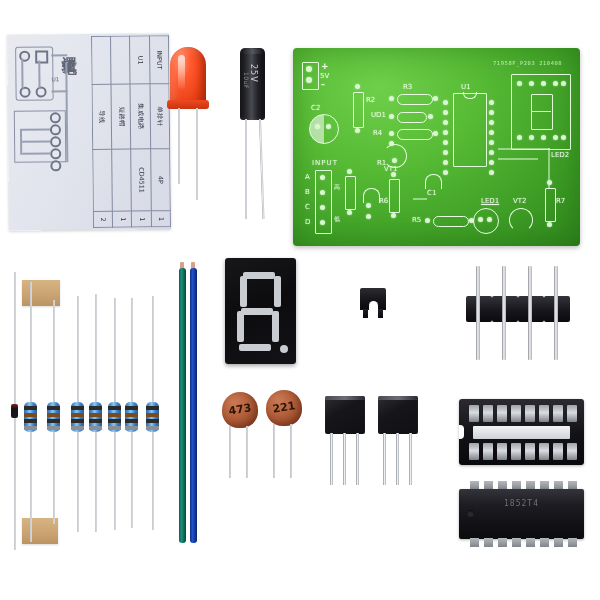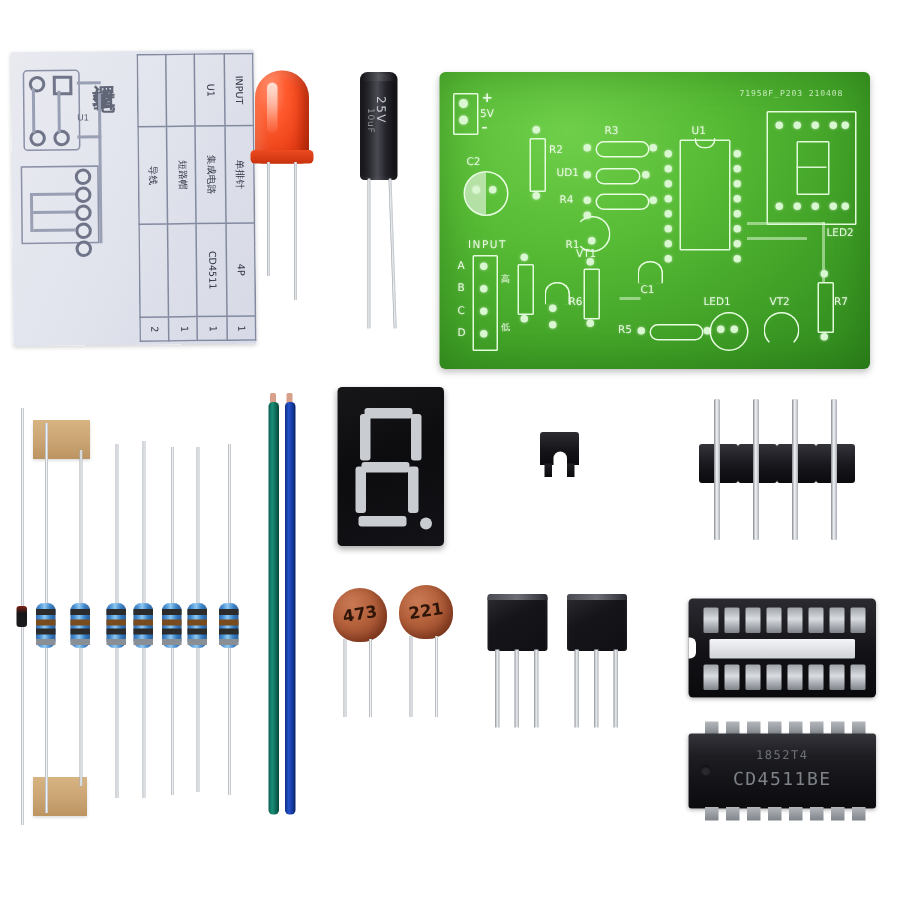--- a/index.html
+++ b/index.html
@@ -367,21 +367,21 @@
 
     <div class="abs" style="left:132px;top:126px;width:15px;height:14px;border:1.4px solid #e8fde2;border-bottom:none;border-radius:8px 8px 0 0;"></div>
     <div class="silk" style="left:134px;top:142px;">C1</div>
 
     <div class="silk" style="left:119px;top:169px;">R5</div>
     <div class="res-silk" style="left:140px;top:168px;width:34px;"></div>
     <div class="sp" style="left:132px;top:170px;width:5px;height:5px;"></div>
     <div class="sp" style="left:176px;top:170px;width:5px;height:5px;"></div>
 
     <div class="abs" style="left:180px;top:160px;width:24px;height:24px;border:1.5px solid #e8fde2;border-radius:50%;"></div>
-    <div class="silk" style="left:176px;top:150px;">LED1</div>
+    <div class="silk" style="left:188px;top:150px;text-decoration:underline;">LED1</div>
     <div class="sp" style="left:185px;top:169px;width:5px;height:5px;"></div>
     <div class="sp" style="left:194px;top:169px;width:5px;height:5px;"></div>
 
     <div class="abs" style="left:216px;top:160px;width:22px;height:22px;border:1.5px solid #e8fde2;border-radius:50% 50% 12px 12px;border-bottom-color:transparent;"></div>
     <div class="silk" style="left:220px;top:150px;">VT2</div>
 
     <div class="sbox" style="left:252px;top:140px;width:9px;height:32px;"></div>
     <div class="silk" style="left:263px;top:150px;">R7</div>
     <div class="sp" style="left:254px;top:132px;width:5px;height:5px;"></div>
     <div class="sp" style="left:254px;top:174px;width:5px;height:5px;"></div>
@@ -562,21 +562,20 @@
     <div class="abs dip-leg" style="left:484px;top:481px;"></div>
     <div class="abs dip-leg" style="left:498px;top:481px;"></div>
     <div class="abs dip-leg" style="left:512px;top:481px;"></div>
     <div class="abs dip-leg" style="left:526px;top:481px;"></div>
     <div class="abs dip-leg" style="left:540px;top:481px;"></div>
     <div class="abs dip-leg" style="left:554px;top:481px;"></div>
     <div class="abs dip-leg" style="left:568px;top:481px;"></div>
     <div class="dip">
       <div class="dip-dot"></div>
       <div class="dip-txt" style="top:10px;font-size:8px;">1852T4</div>
-      <div class="dip-txt" style="top:23px;font-size:12px;color:#7d8188;">CD4511BE</div>
     </div>
     <div class="abs dip-leg" style="left:470px;top:538px;"></div>
     <div class="abs dip-leg" style="left:484px;top:538px;"></div>
     <div class="abs dip-leg" style="left:498px;top:538px;"></div>
     <div class="abs dip-leg" style="left:512px;top:538px;"></div>
     <div class="abs dip-leg" style="left:526px;top:538px;"></div>
     <div class="abs dip-leg" style="left:540px;top:538px;"></div>
     <div class="abs dip-leg" style="left:554px;top:538px;"></div>
     <div class="abs dip-leg" style="left:568px;top:538px;"></div>
   </div>

